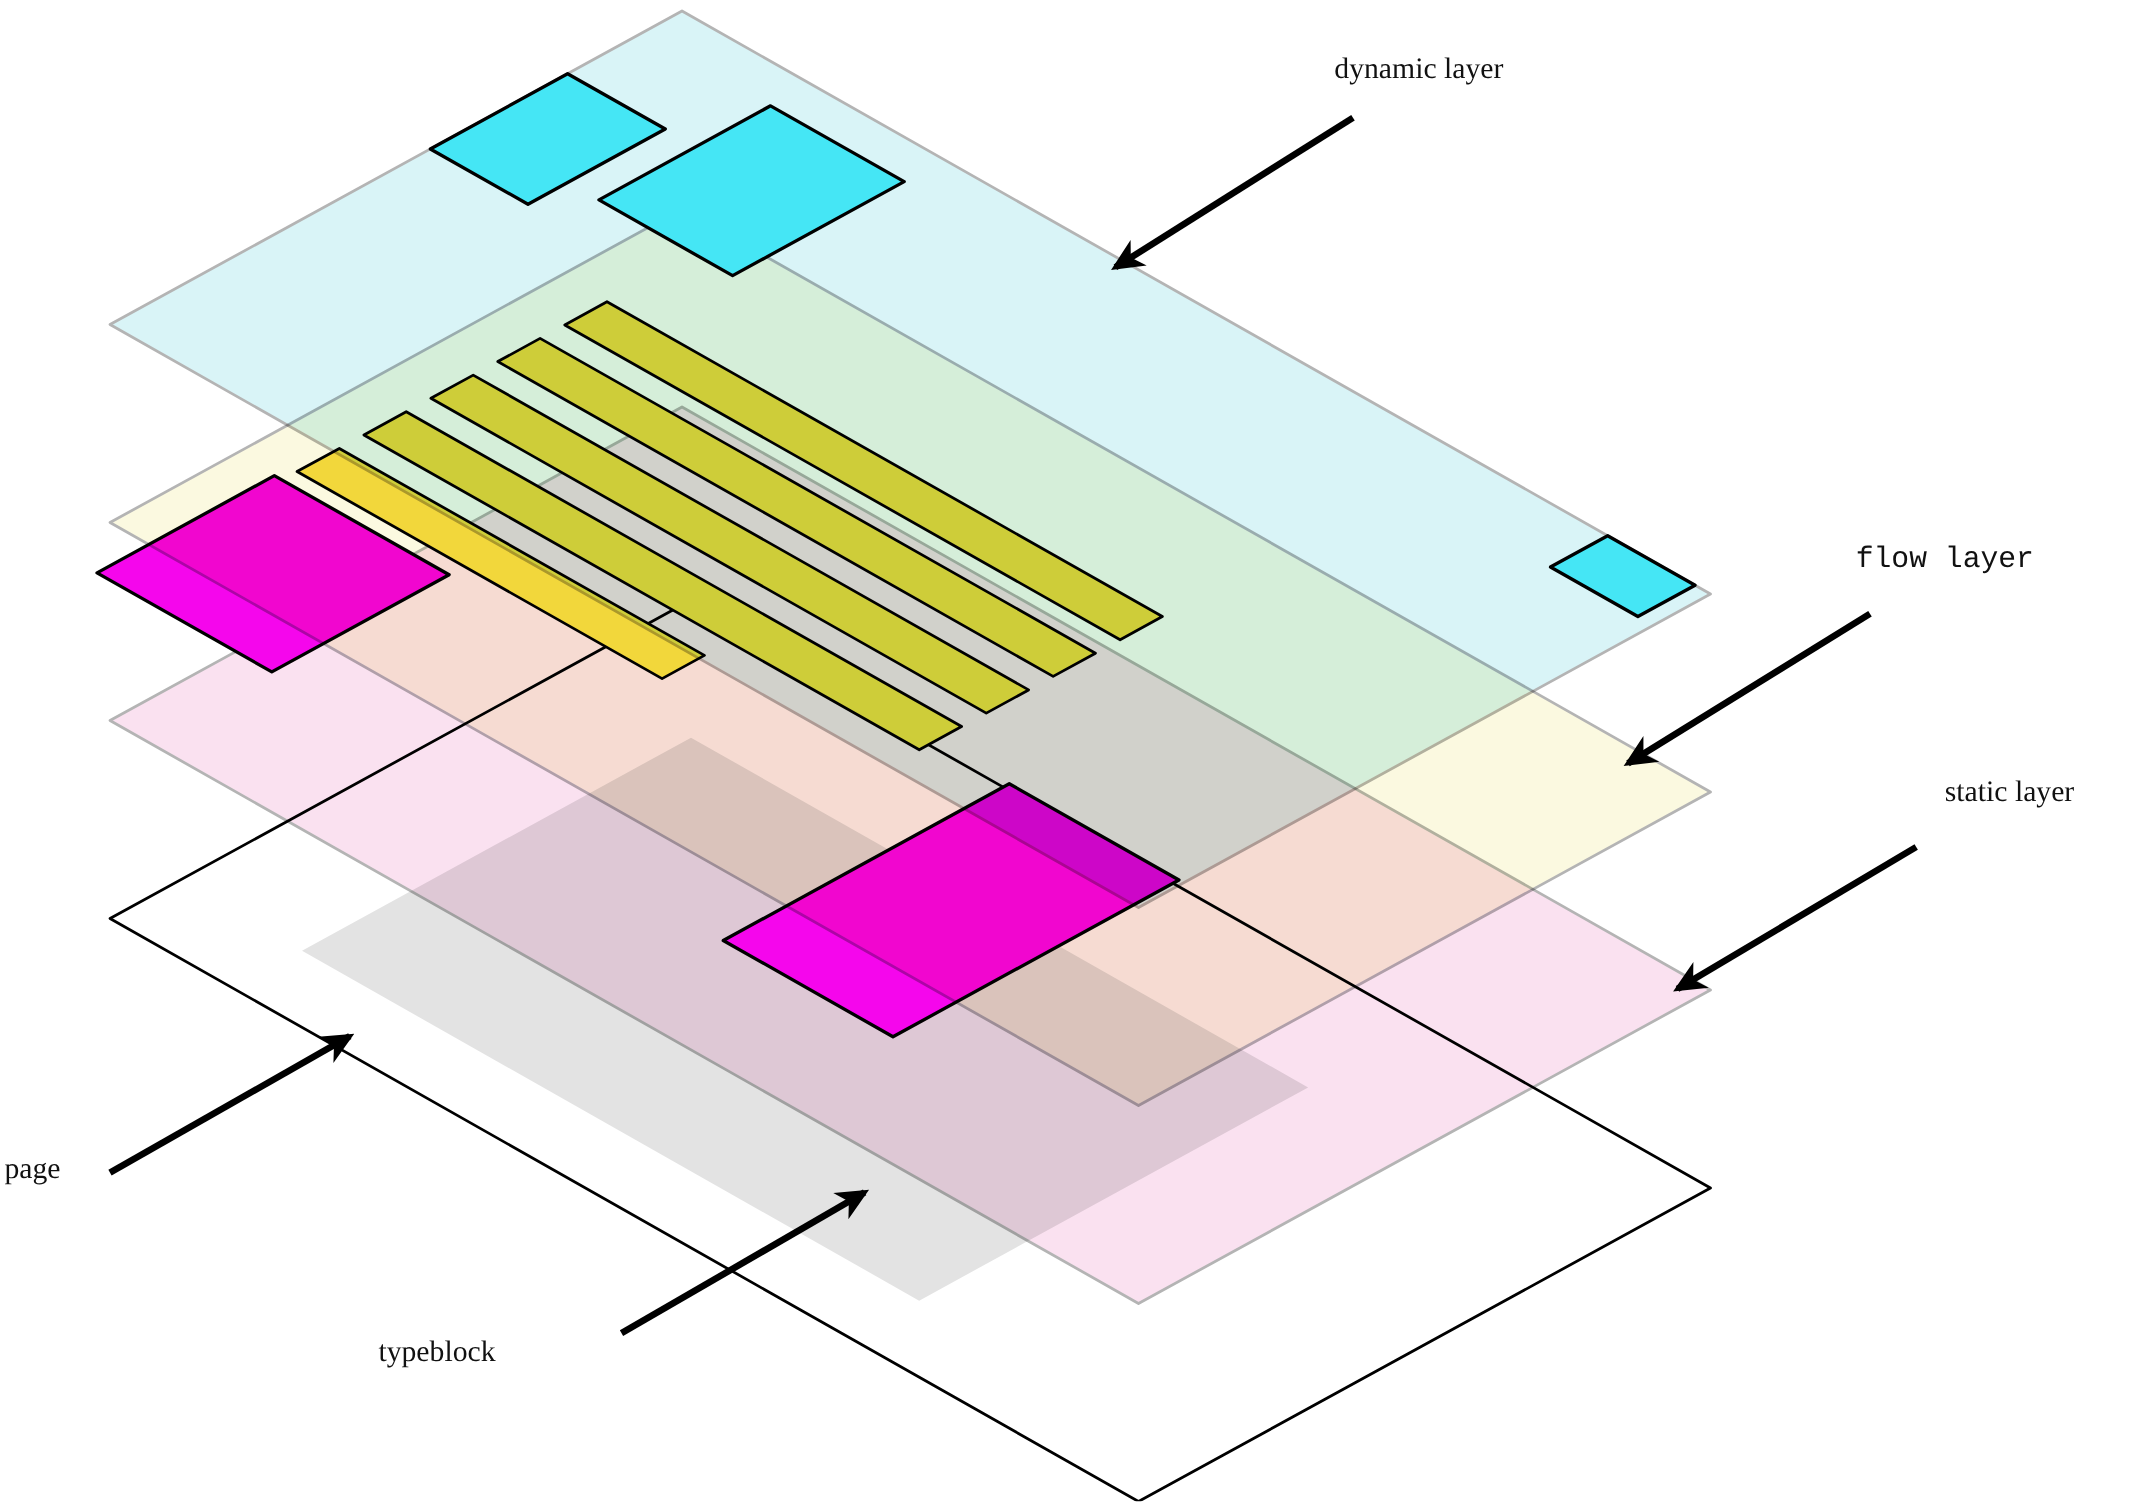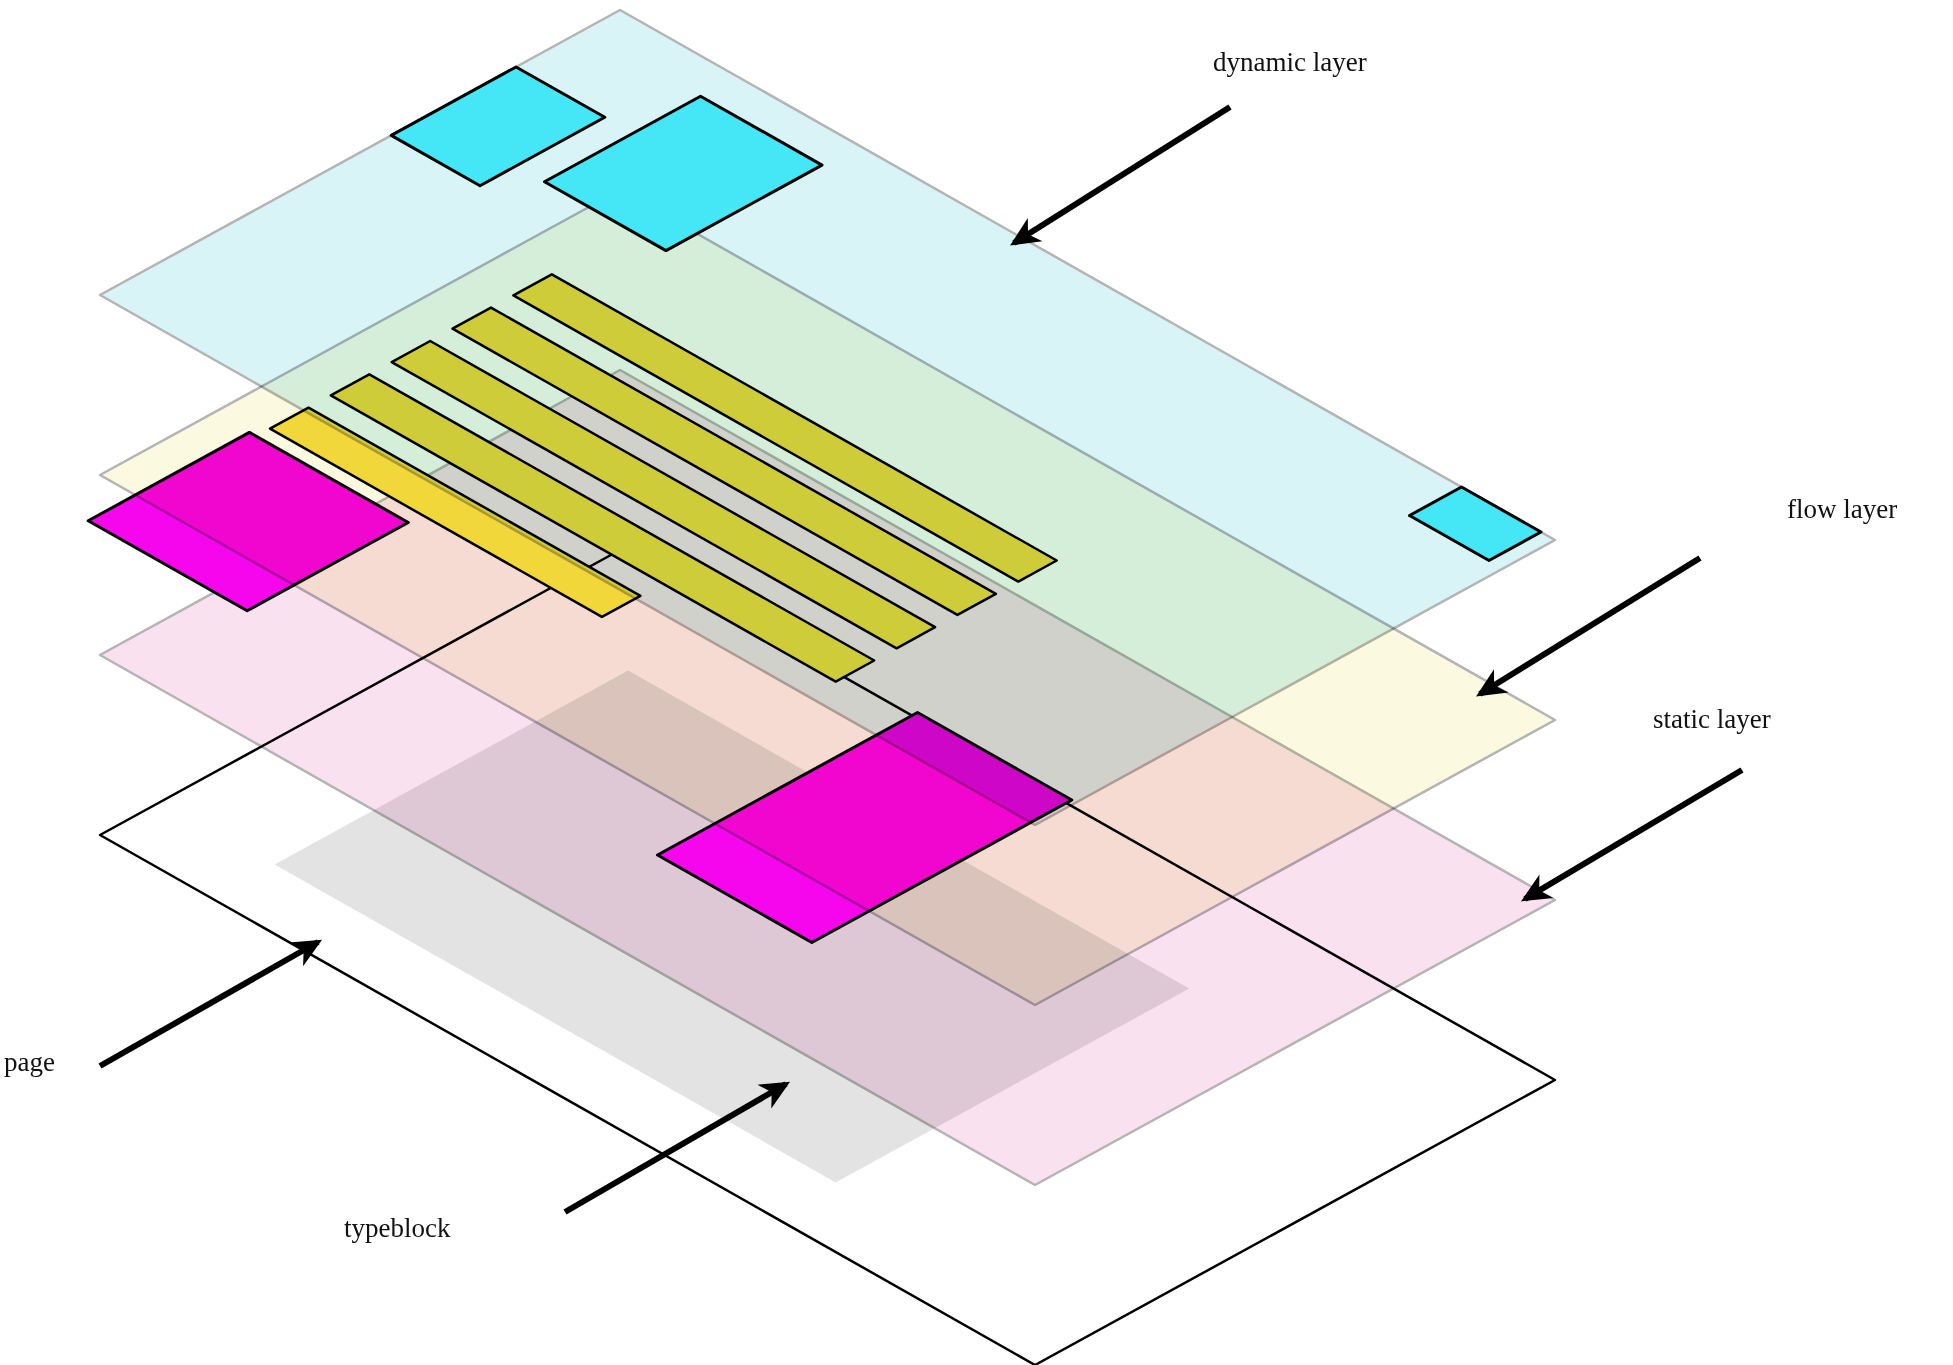--- a/index.html
+++ b/index.html
@@ -67,18 +67,18 @@
         <polygon points="1461.5,487 1541,532 1489,560.5 1409.5,515.5" fill="#45e6f5" stroke="#000000" stroke-width="3" stroke-linejoin="round"></polygon>
       </g>
       <line x1="1230" y1="107" x2="1014" y2="243" stroke="#000000" stroke-width="6" marker-end="url(#arrowhead)"></line>
       <line x1="1700" y1="558" x2="1480" y2="694" stroke="#000000" stroke-width="6" marker-end="url(#arrowhead)"></line>
       <line x1="1742" y1="770" x2="1525" y2="899" stroke="#000000" stroke-width="6" marker-end="url(#arrowhead)"></line>
       <line x1="100" y1="1066" x2="318" y2="942" stroke="#000000" stroke-width="6" marker-end="url(#arrowhead)"></line>
       <line x1="565" y1="1212" x2="786" y2="1084" stroke="#000000" stroke-width="6" marker-end="url(#arrowhead)"></line>
     </svg>
 
   <div class="diagram-label" style="left: 1213px; top: 48px;">dynamic layer</div>
-  <div class="diagram-label" style="left: 1787px; top: 495px;">flow layer</div>
-  <div class="diagram-label" style="left: 1653px; top: 705px;">static layer</div>
+  <div class="diagram-label" style="left: 1687px; top: 495px; font-family: Liberation Mono, monospace;">flow layer</div>
+  <div class="diagram-label" style="left: 1768px; top: 705px;">static layer</div>
   <div class="diagram-label" style="left: 4px; top: 1048px; font-family: Liberation Serif, serif;">page</div>
   <div class="diagram-label" style="left: 344px; top: 1214px;">typeblock</div>
 
 </div>
 
 </body></html>

